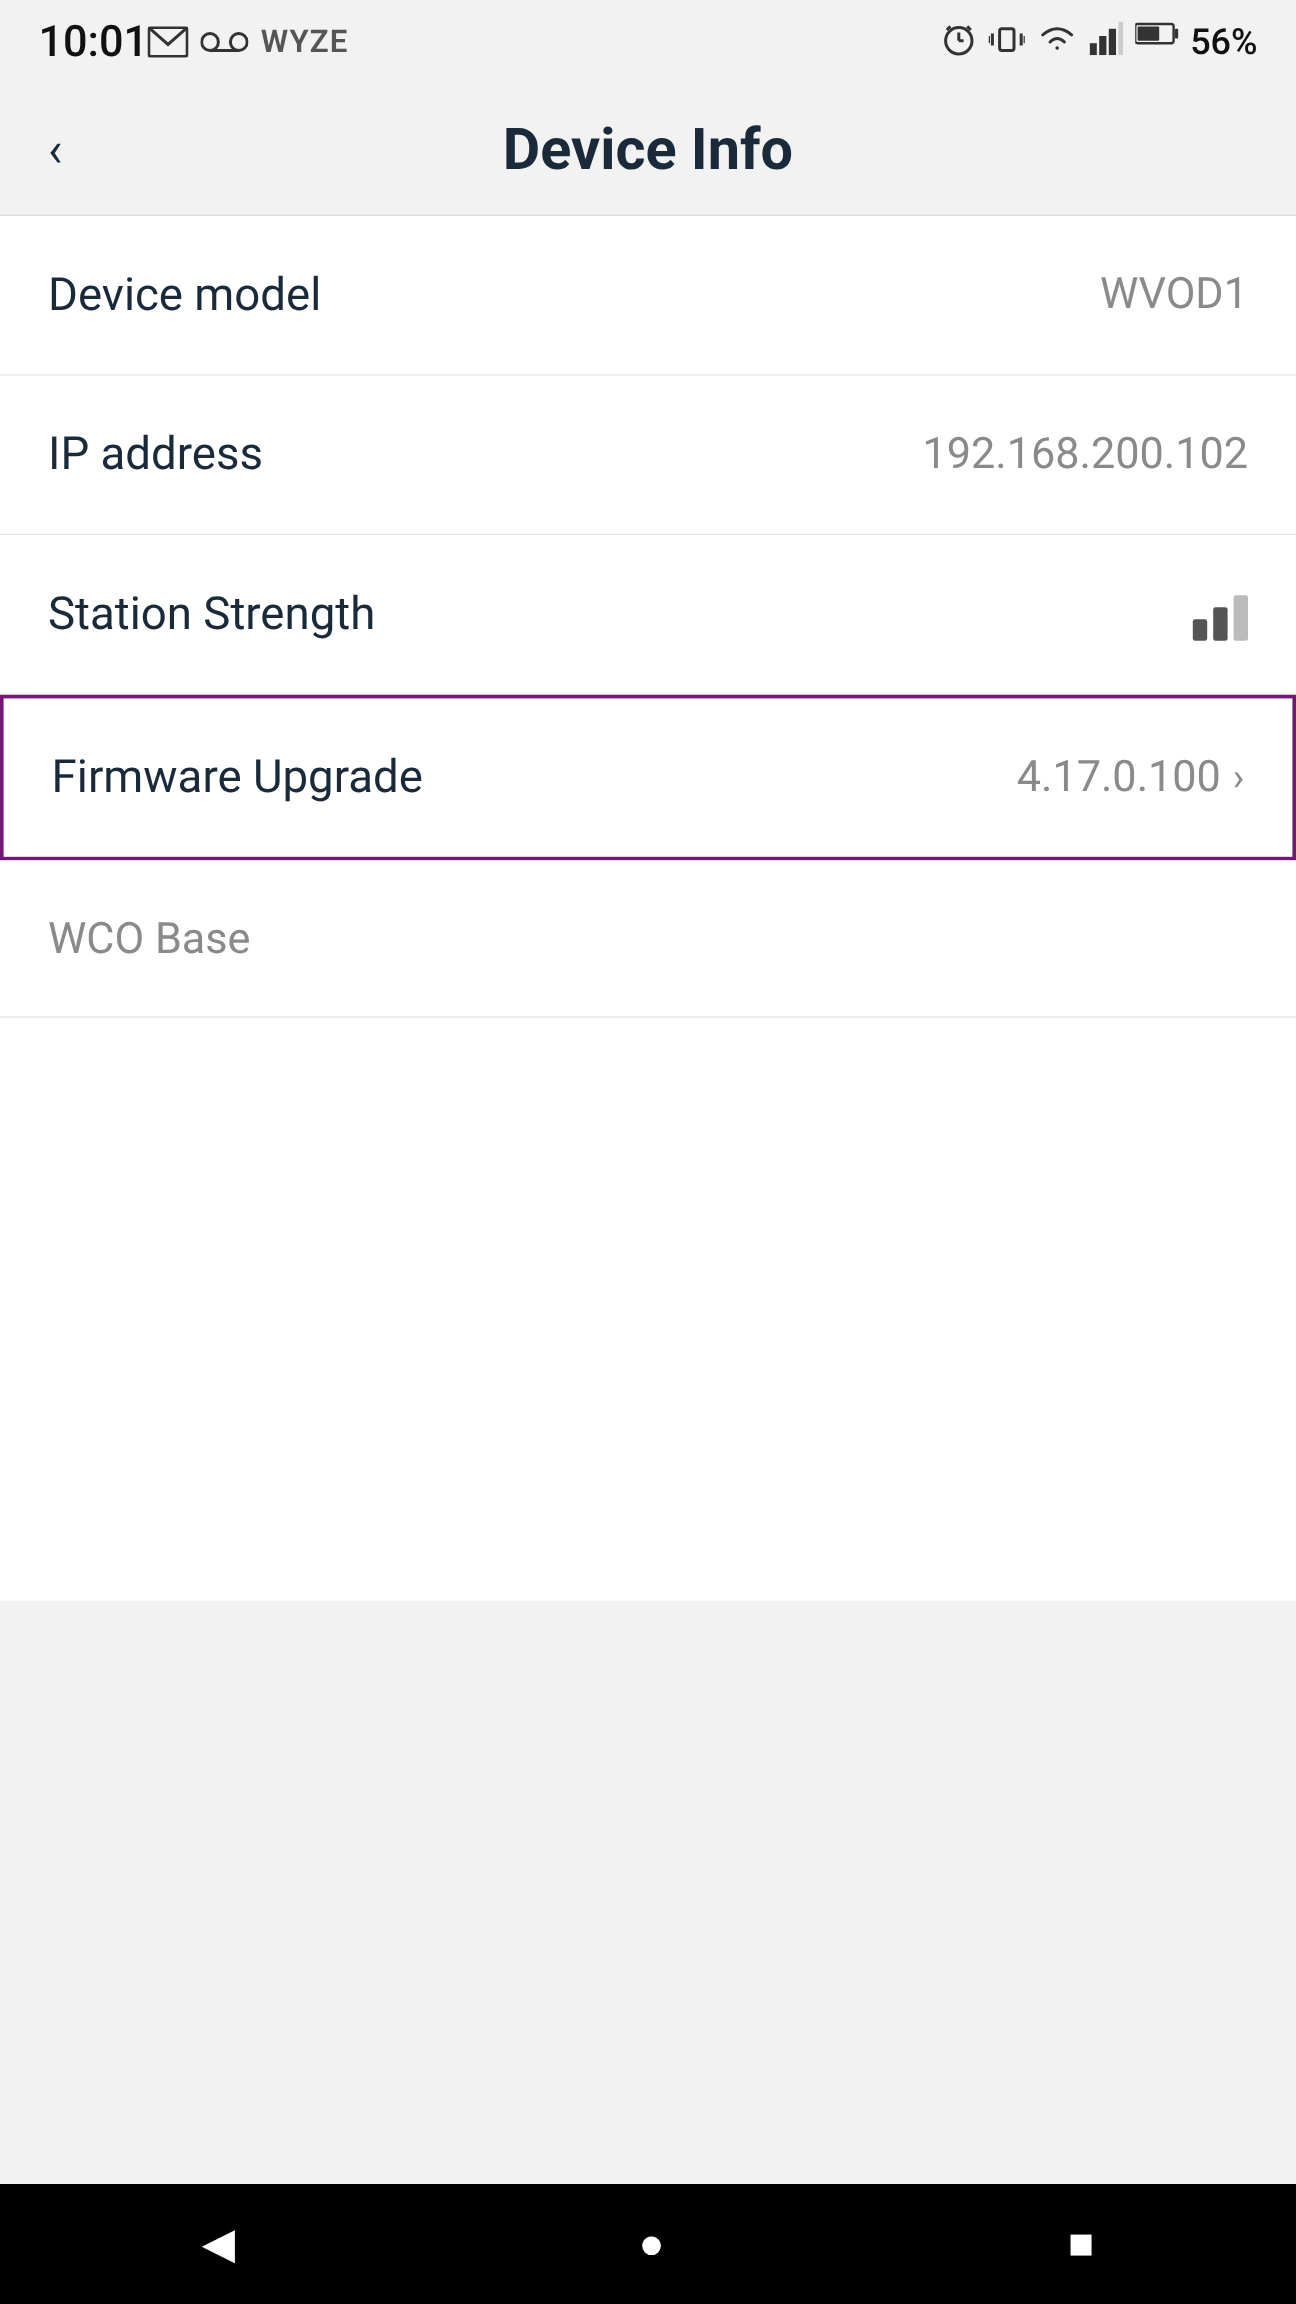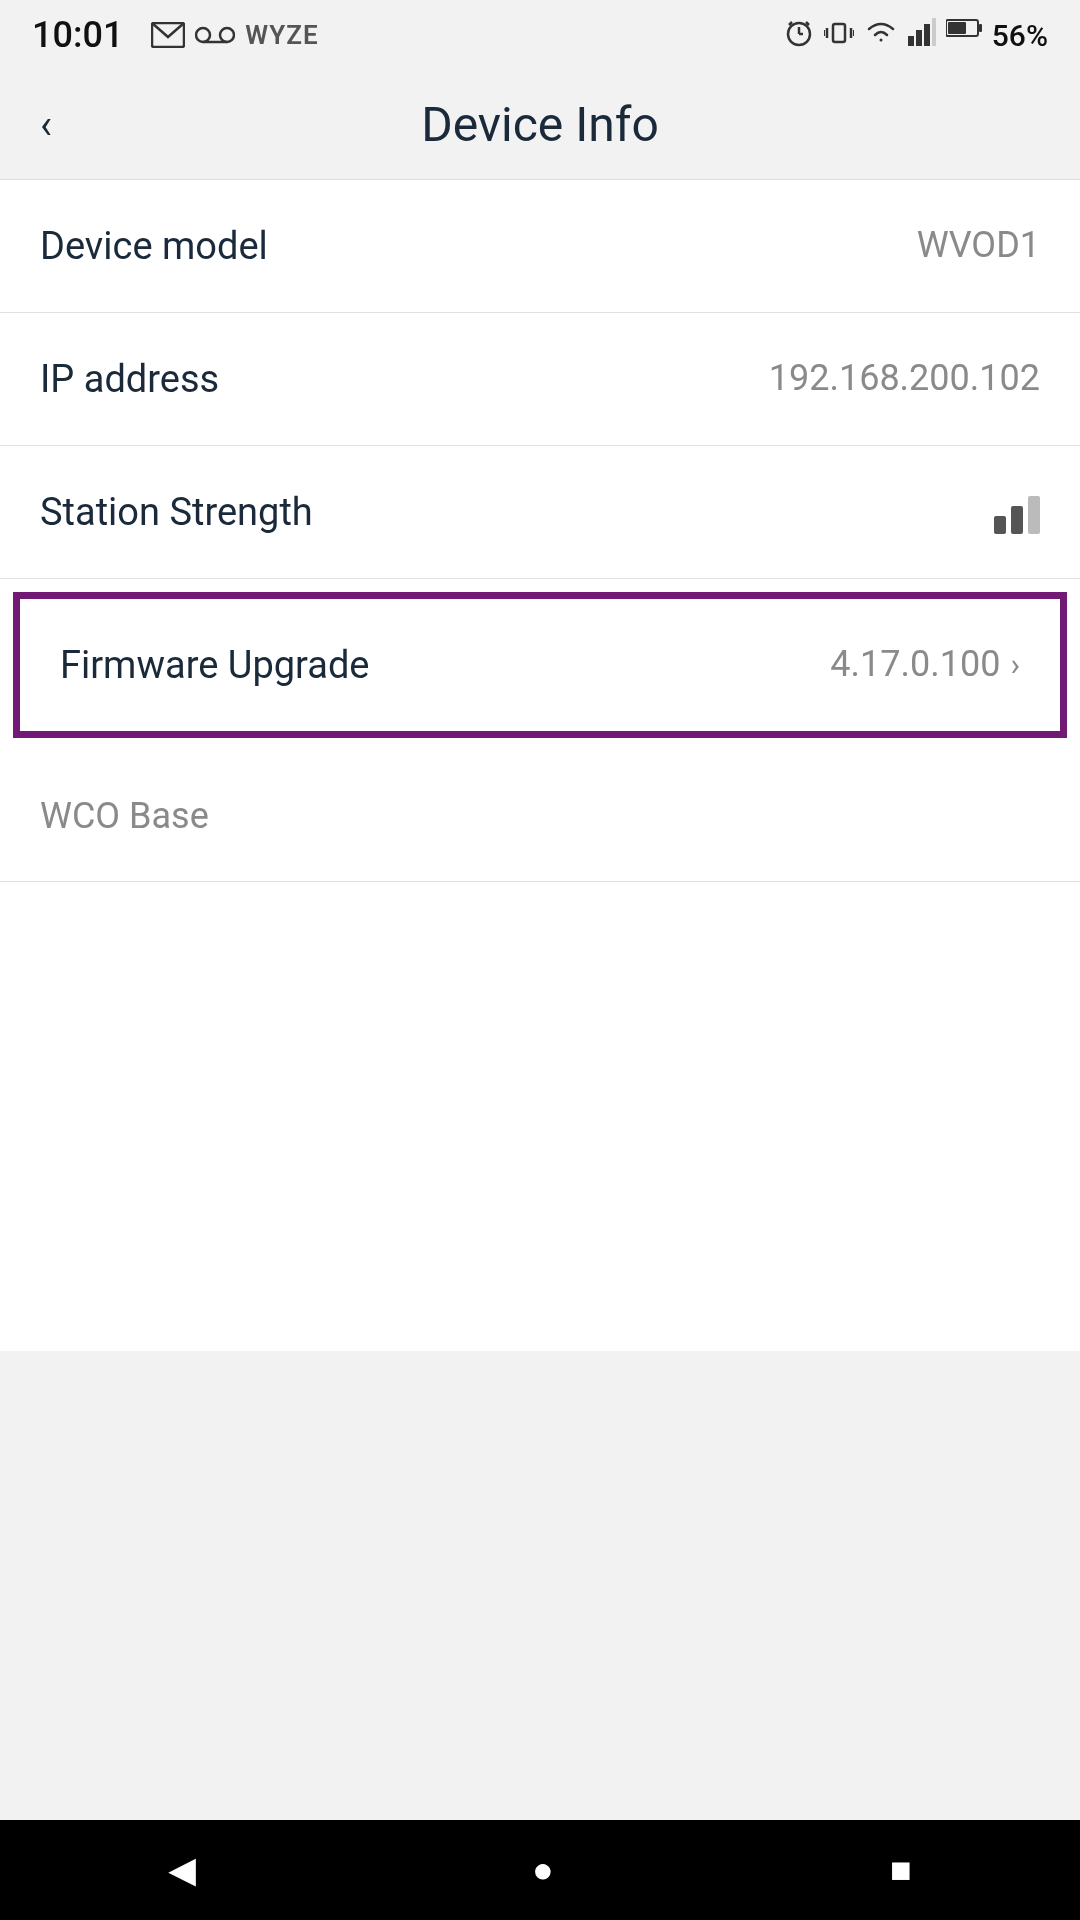--- a/index.html
+++ b/index.html
@@ -20,21 +20,21 @@
       height: 70px;
       display: flex;
       align-items: center;
       justify-content: space-between;
       padding: 0 32px;
     }
 
     .status-left {
       display: flex;
       align-items: center;
-      gap: 28px;
+      gap: 0;
     }
 
     .status-time {
       font-size: 36px;
       font-weight: 500;
       color: #111;
     }
 
     .status-icons-left {
       display: flex;
@@ -69,42 +69,42 @@
       position: absolute;
       left: 30px;
       font-size: 40px;
       color: #1a2a3a;
       cursor: pointer;
       padding: 10px;
     }
 
     .page-title {
       font-size: 48px;
-      font-weight: 400;
+      font-weight: 700;
       color: #1a2a3a;
     }
 
     
     .content {
       flex: 1;
       background: #ffffff;
     }
 
     .info-row {
       display: flex;
       align-items: flex-start;
       justify-content: space-between;
       padding: 44px 40px;
       background: #ffffff;
       border-bottom: 1px solid #e0e0e0;
     }
 
     .info-row.highlighted {
-      border: 7px solid #701a75;
-      margin: 13px;
+      border: 3px solid #701a75;
+      margin: 0;
       background: #ffffff;
     }
 
     .info-label {
       font-size: 38px;
       color: #1a2a3a;
       font-weight: 400;
     }
 
     .info-value {

